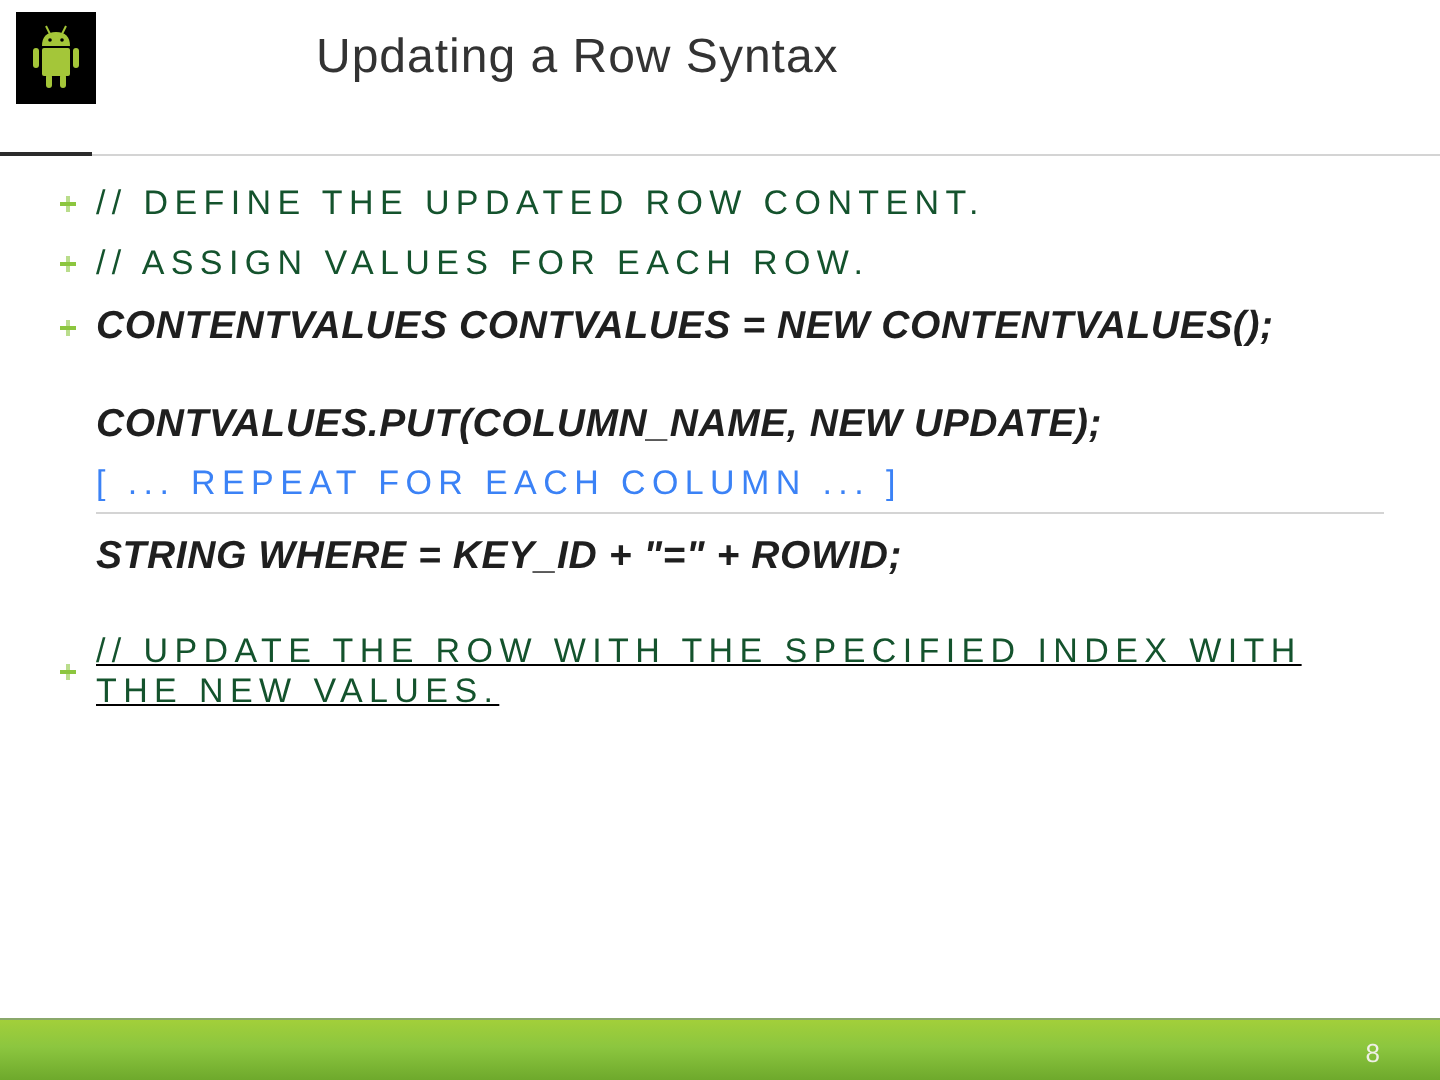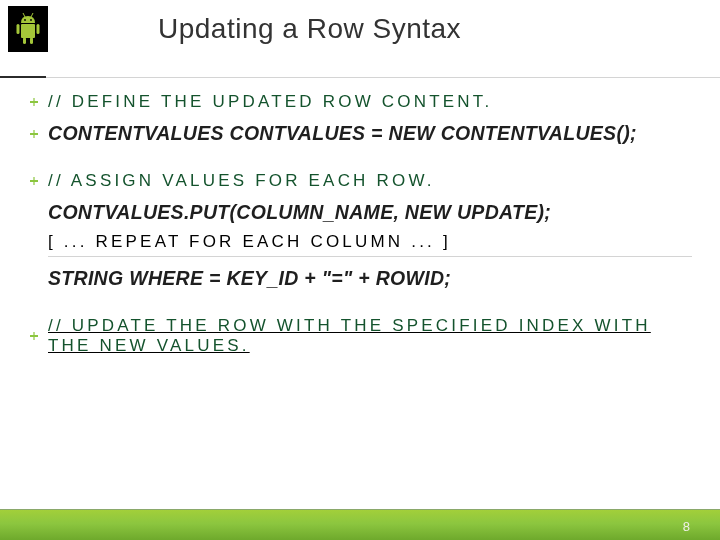--- a/index.html
+++ b/index.html
@@ -1,31 +1,31 @@
 <!DOCTYPE html>
 <html><head>
 <meta charset="utf-8">
 <style>
   * { box-sizing: border-box; margin: 0; padding: 0; }
   html, body { width: 720px; height: 540px; font-family: "Segoe UI", "Helvetica Neue", Arial, sans-serif; background: #fff; overflow: hidden; }
   .slide { position: relative; width: 720px; height: 540px; }
   .header { display: flex; align-items: center; padding: 6px 0 4px 8px; }
   .logo { width: 40px; height: 46px; background: #000; display: flex; align-items: center; justify-content: center; margin-right: 110px; }
   .logo svg { display: block; }
-  .title { font-size: 28px; font-weight: 300; color: #333; letter-spacing: 0.5px; }
+  .title { font-size: 24px; font-weight: 300; color: #333; letter-spacing: 0.5px; }
   .sep-top { position: absolute; left: 0; right: 0; top: 76px; height: 2px; display: flex; }
   .sep-top .dark { width: 46px; height: 2px; background: #2b2b2b; }
   .sep-top .light { flex: 1; height: 1px; background: #d4d4d4; margin-top: 1px; }
   .content { position: absolute; left: 48px; right: 28px; top: 92px; }
   .row { position: relative; }
   .bullet { position: absolute; left: -18px; top: 50%; transform: translateY(-50%); width: 8px; height: 8px; }
   .bullet svg { display: block; }
   .comment { color: #14532d; font-size: 17px; letter-spacing: 3.2px; font-weight: 400; }
   .code-em { color: #1f1f1f; font-style: italic; font-weight: 600; font-size: 19.5px; letter-spacing: 0.3px; }
-  .repeat { color: #000000; font-size: 17px; letter-spacing: 3.2px; font-weight: 400; }
+  .repeat { color: #3b82f6; font-size: 17px; letter-spacing: 3.2px; font-weight: 400; }
   .hr-thin { height: 1px; background: #d4d4d4; margin: 4px 0 10px 0; }
   .footer-bar { position: absolute; left: 0; bottom: 0; width: 100%; height: 30px; background: linear-gradient(to bottom, #a2cf3a 0%, #8cc63f 45%, #6ea92c 100%); }
   .footer-edge { position: absolute; left: 0; bottom: 30px; width: 100%; height: 1px; background: #8aa86b; }
   .page-num { position: absolute; right: 30px; bottom: 6px; color: #efefe6; font-size: 13px; font-weight: 300; }
   .r1 { margin-bottom: 10px; }
   .r2 { margin-bottom: 26px; }
   .r3 { margin-bottom: 10px; }
   .r4 { margin-bottom: 8px; }
   .r5 { margin-bottom: 4px; }
   .r6 { margin-bottom: 26px; }
@@ -64,38 +64,38 @@
     <div class="row r1">
       <span class="bullet">
         <svg width="8" height="8" viewBox="0 0 8 8">
             <rect x="0" y="3" width="8" height="2" fill="#8cc63f"></rect>
             <rect x="3" y="0" width="2" height="8" fill="#8cc63f" opacity="0.6"></rect>
           </svg>
       </span>
       <div class="comment">// DEFINE THE UPDATED ROW CONTENT.</div>
     </div>
 
+    <div class="row r3">
+      <span class="bullet">
+        <svg width="8" height="8" viewBox="0 0 8 8">
+            <rect x="0" y="3" width="8" height="2" fill="#8cc63f"></rect>
+            <rect x="3" y="0" width="2" height="8" fill="#8cc63f" opacity="0.6"></rect>
+          </svg>
+      </span>
+      <div class="comment">// ASSIGN VALUES FOR EACH ROW.</div>
+    </div>
+
     <div class="row r2">
       <span class="bullet">
         <svg width="8" height="8" viewBox="0 0 8 8">
             <rect x="0" y="3" width="8" height="2" fill="#8cc63f"></rect>
             <rect x="3" y="0" width="2" height="8" fill="#8cc63f" opacity="0.6"></rect>
           </svg>
       </span>
       <div class="code-em">CONTENTVALUES CONTVALUES = NEW CONTENTVALUES();</div>
-    </div>
-
-    <div class="row r3">
-      <span class="bullet">
-        <svg width="8" height="8" viewBox="0 0 8 8">
-            <rect x="0" y="3" width="8" height="2" fill="#8cc63f"></rect>
-            <rect x="3" y="0" width="2" height="8" fill="#8cc63f" opacity="0.6"></rect>
-          </svg>
-      </span>
-      <div class="comment">// ASSIGN VALUES FOR EACH ROW.</div>
     </div>
 
     <div class="row r4">
       <div class="code-em">CONTVALUES.PUT(COLUMN_NAME, NEW UPDATE);</div>
     </div>
 
     <div class="row r5">
       <div class="repeat">[ ... REPEAT FOR EACH COLUMN ... ]</div>
     </div>
     <div class="hr-thin"></div>

